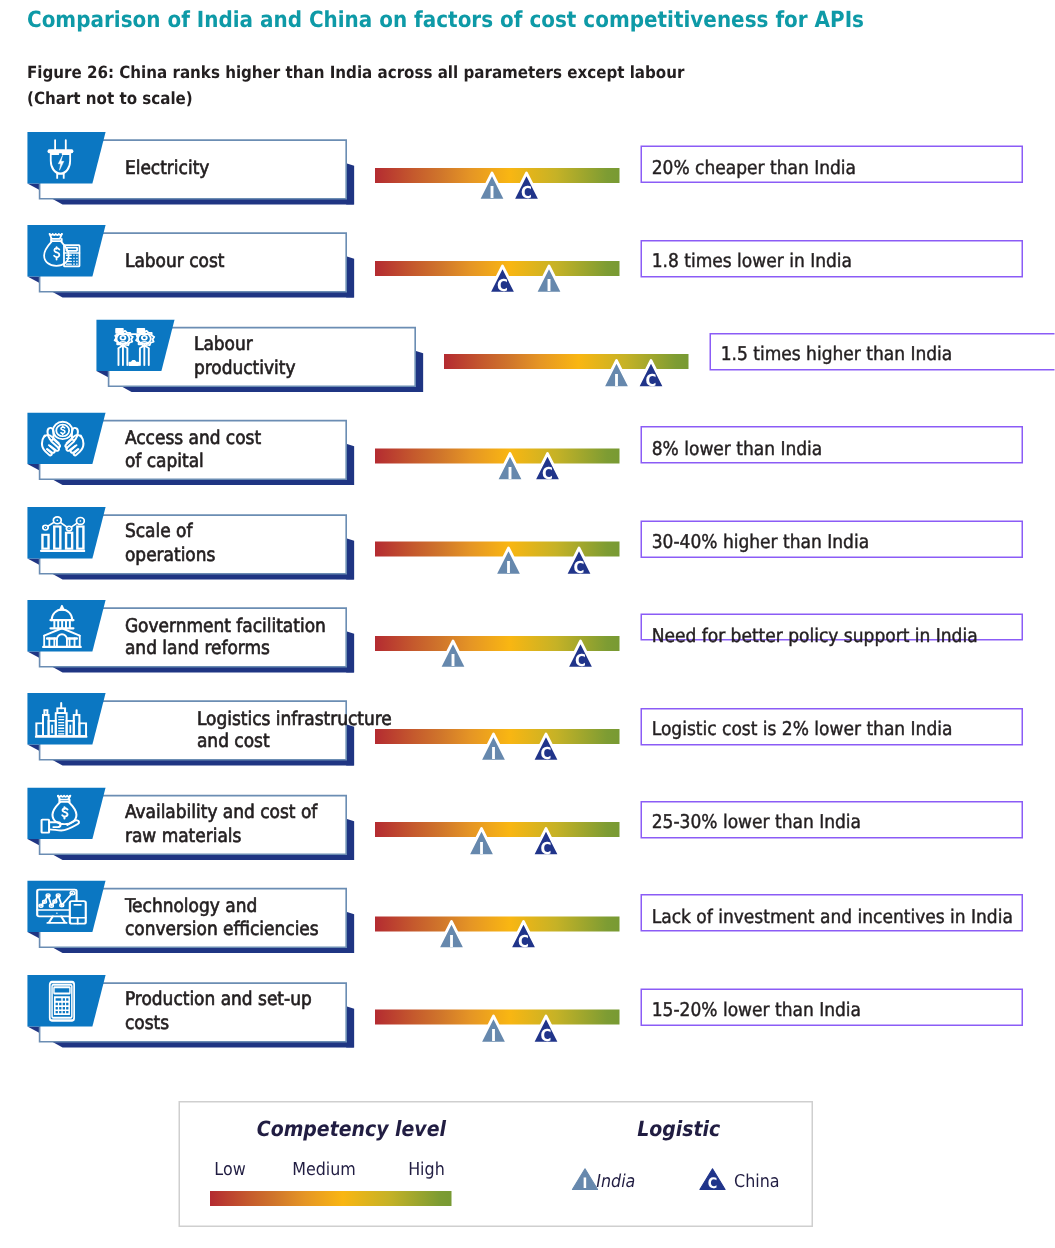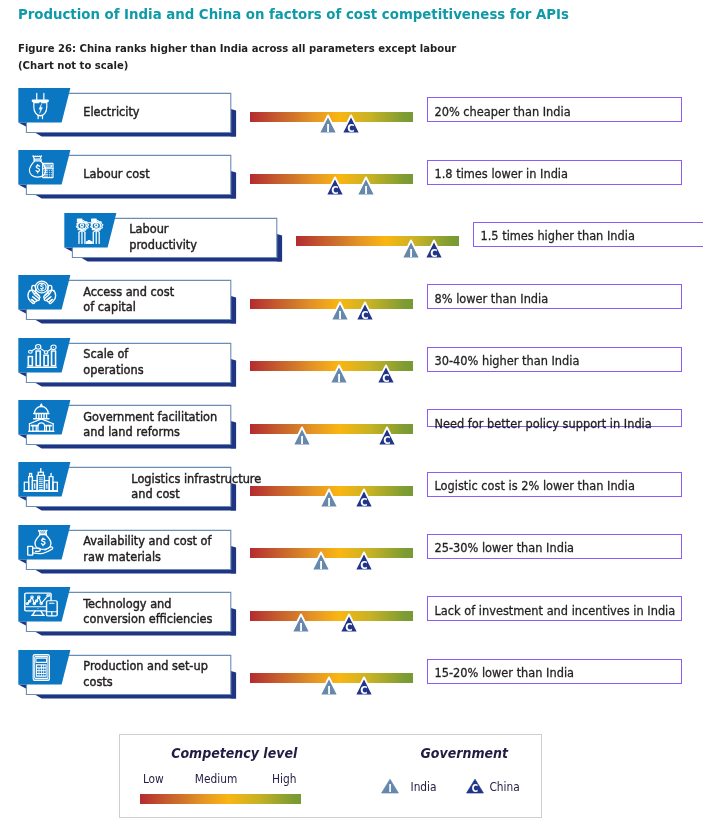--- a/index.html
+++ b/index.html
@@ -41,21 +41,21 @@
   .lg-title { position:absolute; font-size:14px; font-weight:700; color:#211d42; white-space:nowrap;font-style:italic; }
   .lg-tick { position:absolute; font-size:11.8px; color:#211d42; white-space:nowrap; }
   .lg-bar { position:absolute; height:9px;
      background: linear-gradient(to right,
         #b42b31 0%, #c55a2d 16%, #d0762b 27%, #e59525 39%,
         #f9b612 55%, #c6b226 74%, #7d9c33 95%, #789a33 100%); }
 </style>
 </head>
 <body>
 
-<div id="title">Production of India and China on factors of cost competitiveness for APIs</div>
+<div id="title">Comparison of India and China on factors of cost competitiveness for APIs</div>
 <div id="subtitle">
   <div>Figure 26: China ranks higher than India across all parameters except labour</div>
   <div>(Chart not to scale)</div>
 </div>
 
 <div id="rows-container">
     <div class="row" style="top: 88px;">
       <svg width="245" height="55" viewBox="0 0 245 55" class="chip">
         <path d="M230.8 20.9 L236.1 22.5 V48.4 H230.8 Z" fill="#1f3583"></path>
         <path d="M34.8 44.5 H230.8 L236.1 48.4 H41.699999999999996 Z" fill="#1f3583"></path>
@@ -462,28 +462,28 @@
         <text x="11" y="18.1" text-anchor="middle" font-family="DejaVu Sans, sans-serif" font-size="11" font-weight="700" fill="#fff">C</text>
       </svg>
       <div class="value-box" style="left: 427.3px; top: 9.2px; width: 255px; height: 25px;">
         <span>15-20% lower than India</span>
       </div>
     </div>
   </div>
 
 <div id="legend" style="left: 118.5px; top: 733.5px; width: 423px; height: 84px;">
     <div class="lg-title" style="left: 51.7px; top: 10px; width: 100.2px; text-align: center;">Competency level</div>
-    <div class="lg-title" style="left: 301px; top: 10px; width: 64px; text-align: center;">Government</div>
+    <div class="lg-title" style="left: 301px; top: 10px; width: 64px; text-align: center;">Logistic</div>
     <div class="lg-tick" style="left: 23.4px; top: 37.5px;">Low</div>
     <div class="lg-tick" style="left: 75.3px; top: 37.5px;">Medium</div>
     <div class="lg-tick" style="left: 152.6px; top: 37.5px;">High</div>
     <div class="lg-bar" style="left: 20.8px; top: 59.5px; width: 161px; height: 9.5px;"></div>
     <svg width="20" height="18" viewBox="0 0 20 18" style="position: absolute; left: 260.6px; top: 43.8px;">
       <path d="M10 1.2 L18.4 15.0 L1.6 15.0 Z" fill="#6688ad" stroke="#6688ad" stroke-width="0.7" stroke-linejoin="round"></path>
       <text x="10" y="14.2" text-anchor="middle" font-family="DejaVu Sans, sans-serif" font-size="9.6" font-weight="700" fill="#fff">I</text>
     </svg>
     <svg width="20" height="18" viewBox="0 0 20 18" style="position: absolute; left: 345.9px; top: 43.8px;">
       <path d="M10 1.2 L18.4 15.0 L1.6 15.0 Z" fill="#20348a" stroke="#20348a" stroke-width="0.7" stroke-linejoin="round"></path>
       <text x="10" y="14.2" text-anchor="middle" font-family="DejaVu Sans, sans-serif" font-size="9.6" font-weight="700" fill="#fff">C</text>
     </svg>
-    <div class="lg-tick" style="left: 291px; top: 45px;">India</div>
+    <div class="lg-tick" style="left: 278px; top: 45px; font-style: italic;">India</div>
     <div class="lg-tick" style="left: 369.9px; top: 45px;">China</div>
   </div>
 
 </body></html>

